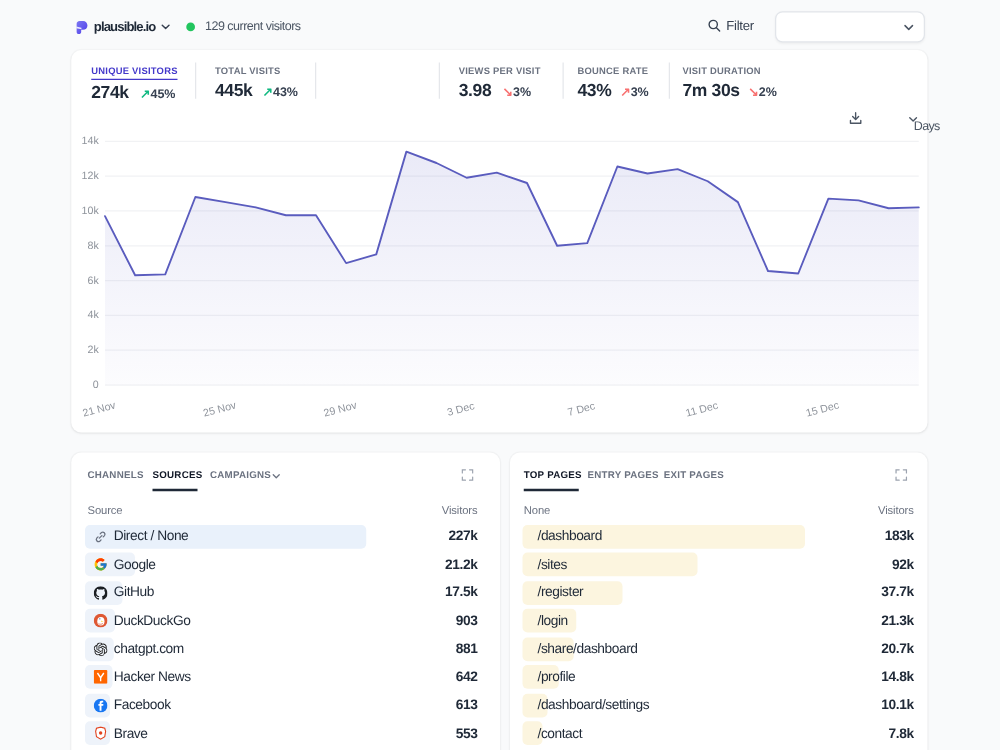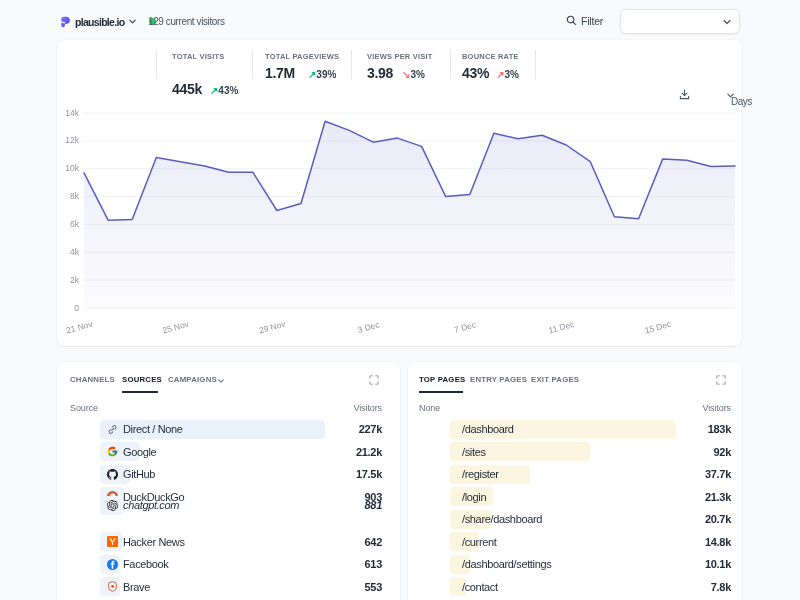--- a/index.html
+++ b/index.html
@@ -8,21 +8,21 @@
 .card{position:absolute;background:#fff;border-radius:8px;box-shadow:0 1px 2px rgba(0,0,0,.06),0 0 0 1px rgba(0,0,0,.02);}
 .statlabel{font-size:7.5px;font-weight:700;letter-spacing:.2px;color:#6b7280;white-space:nowrap;line-height:1;}
 .statval{font-size:14px;font-weight:700;color:#1f2937;white-space:nowrap;letter-spacing:-.3px;}
 .vrow{line-height:1;}
 .chg{font-size:10px;font-weight:600;color:#374151;}
 .arrow{font-size:10px;font-weight:700;}
 .sep{position:absolute;width:1px;background:#e5e7eb;top:10px;height:29px;}
 .tab{font-size:7.8px;font-weight:700;letter-spacing:.2px;color:#6b7280;position:absolute;top:13px;white-space:nowrap;line-height:1.2;}
 .tab.on{color:#111827;}
 .colhead{font-size:9px;font-weight:500;color:#6b7280;position:absolute;letter-spacing:-.1px;}
-.row{position:absolute;height:32px;left:0;right:0;margin-left:32px;}
+.row{position:absolute;height:32px;left:0;right:0;}
 .bar{position:absolute;top:0;height:19px;border-radius:4px;}
 .rowtxt{position:absolute;font-size:11px;letter-spacing:-.35px;color:#1f2937;top:3.5px;white-space:nowrap;}
 .rowval{position:absolute;font-size:11px;letter-spacing:-.3px;font-weight:600;color:#1f2937;top:3.5px;right:0;text-align:right;}
 .ic{position:absolute;top:4px;width:11px;height:11px;}
 </style>
 </head>
 <body>
 
 <svg class="abs" style="left:61px;top:15.5px;" width="10" height="12" viewBox="0 0 24 26">
   <defs>
@@ -32,56 +32,60 @@
       </linearGradient>
     </defs>
   <path fill="url(#pg)" d="M6.5 0.5 C3 0.5 0.5 3 0.5 6.5 L0.5 21 C0.5 23.5 2.5 25.5 5 25.5 C7.5 25.5 9.5 23.5 9.5 21 L9.5 17.5 L13 17.5 C17.8 17.5 21.5 13.7 21.5 9 C21.5 4.3 17.8 0.5 13 0.5 Z"></path>
   <path d="M0 11 L10 13.5 L10 16.5 L0 14.5 Z" fill="#fff" opacity=".85"></path>
 </svg>
 <div class="abs" style="left:75px;top:15.5px;font-size:10.5px;font-weight:700;letter-spacing:-.7px;color:#1f2937;">plausible.io</div>
 <svg class="abs" style="left:128px;top:17px;" width="9" height="9" viewBox="0 0 10 10">
     <path d="M2 3.5 L5 6.5 L8 3.5" fill="none" stroke="#374151" stroke-width="1.3" stroke-linecap="round" stroke-linejoin="round"></path>
   </svg>
 <div class="abs" style="left:149px;top:18px;width:7px;height:7px;border-radius:50%;background:#22c55e;"></div>
-<div class="abs" style="left:148px;top:15.5px;font-size:10px;letter-spacing:-.4px;color:#4b5563;text-align:right;">129 current visitors</div>
+<div class="abs" style="left:164px;top:15.5px;font-size:10px;letter-spacing:-.4px;color:#4b5563;text-align:right;">129 current visitors</div>
 
 <svg class="abs" style="left:566px;top:15px;" width="11" height="11" viewBox="0 0 12 12">
     <circle cx="5" cy="5" r="3.6" fill="none" stroke="#374151" stroke-width="1.2"></circle>
     <path d="M7.8 7.8 L10.6 10.6" stroke="#374151" stroke-width="1.2" stroke-linecap="round"></path>
   </svg>
 <div class="abs" style="left:581px;top:15px;font-size:10.5px;letter-spacing:-.2px;font-weight:500;color:#374151;">Filter</div>
 <div class="abs" style="left:620px;top:9px;width:120px;height:25px;background:#fff;border:1px solid #e2e5ea;border-radius:6px;box-shadow:0 1px 2px rgba(0,0,0,.05);"></div>
 <div class="abs" style="left:633px;top:16px;font-size:10px;letter-spacing:-.4px;font-weight:600;color:#111827;margin-top:36px;">Last 28 days</div>
 <svg class="abs" style="left:722px;top:17px;" width="10" height="10" viewBox="0 0 10 10">
     <path d="M2 3.5 L5 6.5 L8 3.5" fill="none" stroke="#4b5563" stroke-width="1.2" stroke-linecap="round" stroke-linejoin="round"></path>
   </svg>
 
 <div class="card" style="left:57px;top:40px;width:685px;height:306px;">
 
+  <div class="abs" style="left:16px;top:13px;">
+    <div class="statlabel" style="color:#4338ca;border-bottom:1.5px solid #4338ca;padding-bottom:2px;width:fit-content;">UNIQUE VISITORS</div>
+    <div class="vrow" style="margin-top:2.4px;"><span class="statval">274k</span><span class="arrow" style="color:#10b981;margin-left:9px;">↗</span><span class="chg">45%</span></div>
+  </div>
   <div class="sep" style="left:99px;"></div>
   <div class="abs" style="left:115px;top:13px;">
     <div class="statlabel">TOTAL VISITS</div>
-    <div class="vrow" style="margin-top:20px;"><span class="statval">445k</span><span class="arrow" style="color:#10b981;margin-left:8px;">↗</span><span class="chg">43%</span></div>
+    <div class="vrow" style="margin-top:4px;"><span class="statval">445k</span><span class="arrow" style="color:#10b981;margin-left:8px;">↗</span><span class="chg">43%</span></div>
   </div>
   <div class="sep" style="left:195px;"></div>
-  <div class="abs" style="left:208px;top:13px;">
-    <div class="statlabel">TOTAL PAGEVIEWS</div>
-    <div class="vrow" style="margin-top:4.4px;"><span class="statval">1.7M</span><span class="arrow" style="color:#10b981;margin-left:13px;">↗</span><span class="chg">39%</span></div>
-  </div>
   <div class="sep" style="left:294px;"></div>
   <div class="abs" style="left:310px;top:13px;">
     <div class="statlabel">VIEWS PER VISIT</div>
     <div class="vrow" style="margin-top:4.4px;"><span class="statval">3.98</span><span class="arrow" style="color:#f87171;margin-left:9px;">↘</span><span class="chg">3%</span></div>
   </div>
   <div class="sep" style="left:393px;"></div>
   <div class="abs" style="left:405px;top:13px;">
     <div class="statlabel">BOUNCE RATE</div>
     <div class="vrow" style="margin-top:4.4px;"><span class="statval">43%</span><span class="arrow" style="color:#f87171;margin-left:7px;">↗</span><span class="chg">3%</span></div>
   </div>
   <div class="sep" style="left:478px;"></div>
+  <div class="abs" style="left:489px;top:13px;">
+    <div class="statlabel">VISIT DURATION</div>
+    <div class="vrow" style="margin-top:4.4px;"><span class="statval">7m 30s</span><span class="arrow" style="color:#f87171;margin-left:7px;">↘</span><span class="chg">2%</span></div>
+  </div>
 
   <svg class="abs" style="left:622px;top:49px;" width="11" height="11" viewBox="0 0 12 12">
       <path d="M6 1.2 L6 7" stroke="#4b5563" stroke-width="1.2" stroke-linecap="round"></path>
       <path d="M3.4 4.6 L6 7.2 L8.6 4.6" fill="none" stroke="#4b5563" stroke-width="1.2" stroke-linecap="round" stroke-linejoin="round"></path>
       <path d="M1.5 8 L1.5 10.5 L10.5 10.5 L10.5 8" fill="none" stroke="#4b5563" stroke-width="1.2" stroke-linecap="round" stroke-linejoin="round"></path>
     </svg>
   <div class="abs" style="left:643px;top:56px;font-size:10px;letter-spacing:-.5px;color:#4b5563;padding-left:31px;">Days</div>
   <svg class="abs" style="left:669px;top:51px;" width="9" height="9" viewBox="0 0 10 10">
       <path d="M2 3.5 L5 6.5 L8 3.5" fill="none" stroke="#4b5563" stroke-width="1.2" stroke-linecap="round" stroke-linejoin="round"></path>
     </svg>
@@ -179,21 +183,21 @@
       <svg class="ic" style="left:7px;" viewBox="0 0 16 16">
           <circle cx="8" cy="8" r="8" fill="#de5833"></circle>
           <ellipse cx="8.3" cy="8.8" rx="4.2" ry="5" fill="#fff"></ellipse>
           <circle cx="7.1" cy="5.9" r="0.7" fill="#2d4f8e"></circle>
           <path d="M5.5 11.5 C7 12.5 9.5 12.5 10.8 11.2" stroke="#de5833" stroke-width=".8" fill="none"></path>
           <path d="M8.5 8.2 L11.5 8.6 L8.6 9.4 Z" fill="#fdd20a"></path>
         </svg>
       <div class="rowtxt" style="left:23px;">DuckDuckGo</div>
       <div class="rowval">903</div>
     </div>
-    <div class="row" style="top:76px;font-style:italic;">
+    <div class="row" style="top:90px;">
       <div class="bar" style="left:0;width:23px;background:#eef3fa;"></div>
       <svg class="ic" style="left:7px;" viewBox="0 0 24 24" fill="#1c1c1c">
           <path d="M22.28 9.82a5.98 5.98 0 0 0-.52-4.91 6.05 6.05 0 0 0-6.51-2.9A6.07 6.07 0 0 0 4.98 4.18a5.98 5.98 0 0 0-4 2.9 6.05 6.05 0 0 0 .75 7.1 5.98 5.98 0 0 0 .51 4.91 6.05 6.05 0 0 0 6.51 2.9A5.98 5.98 0 0 0 13.26 24a6.06 6.06 0 0 0 5.77-4.21 5.99 5.99 0 0 0 4-2.9 6.06 6.06 0 0 0-.75-7.07zm-9.02 12.61a4.48 4.48 0 0 1-2.88-1.04l.14-.08 4.78-2.76a.79.79 0 0 0 .39-.68v-6.74l2.02 1.17a.07.07 0 0 1 .04.05v5.58a4.5 4.5 0 0 1-4.49 4.5zm-9.66-4.13a4.47 4.47 0 0 1-.53-3.01l.14.09 4.78 2.76a.77.77 0 0 0 .78 0l5.84-3.37v2.33a.08.08 0 0 1-.03.06L9.74 19.95a4.5 4.5 0 0 1-6.14-1.65zM2.34 7.9a4.49 4.49 0 0 1 2.37-1.97v5.68a.77.77 0 0 0 .39.68l5.81 3.35-2.02 1.17a.08.08 0 0 1-.07 0L4 14.02a4.5 4.5 0 0 1-1.66-6.12zm16.6 3.86-5.83-3.39L15.12 7.2a.08.08 0 0 1 .07 0l4.83 2.79a4.49 4.49 0 0 1-.68 8.1v-5.68a.79.79 0 0 0-.4-.65zm2.01-3.02-.14-.09-4.77-2.78a.78.78 0 0 0-.79 0L9.41 9.23V6.9a.07.07 0 0 1 .03-.06l4.83-2.78a4.5 4.5 0 0 1 6.68 4.66zm-12.64 4.14-2.02-1.16a.08.08 0 0 1-.04-.06V6.07a4.5 4.5 0 0 1 7.38-3.45l-.14.08-4.78 2.76a.79.79 0 0 0-.39.68zm1.1-2.36 2.6-1.5 2.6 1.5v3l-2.6 1.5-2.6-1.5z"></path>
         </svg>
       <div class="rowtxt" style="left:23px;">chatgpt.com</div>
       <div class="rowval">881</div>
     </div>
     <div class="row" style="top:112.8px;">
       <div class="bar" style="left:0;width:22px;background:#eef3fa;"></div>
       <svg class="ic" style="left:7px;" viewBox="0 0 16 16">
@@ -259,21 +263,21 @@
       <div class="rowtxt" style="left:12px;">/login</div>
       <div class="rowval">21.3k</div>
     </div>
     <div class="row" style="top:90.2px;">
       <div class="bar" style="left:0;width:41px;background:#fcf5df;"></div>
       <div class="rowtxt" style="left:12px;">/share/dashboard</div>
       <div class="rowval">20.7k</div>
     </div>
     <div class="row" style="top:112.8px;">
       <div class="bar" style="left:0;width:29px;background:#fcf5df;"></div>
-      <div class="rowtxt" style="left:12px;">/current</div>
+      <div class="rowtxt" style="left:12px;">/profile</div>
       <div class="rowval">14.8k</div>
     </div>
     <div class="row" style="top:135.3px;">
       <div class="bar" style="left:0;width:20px;background:#fcf5df;"></div>
       <div class="rowtxt" style="left:12px;">/dashboard/settings</div>
       <div class="rowval">10.1k</div>
     </div>
     <div class="row" style="top:157.9px;">
       <div class="bar" style="left:0;width:16px;background:#fcf5df;"></div>
       <div class="rowtxt" style="left:12px;">/contact</div>

